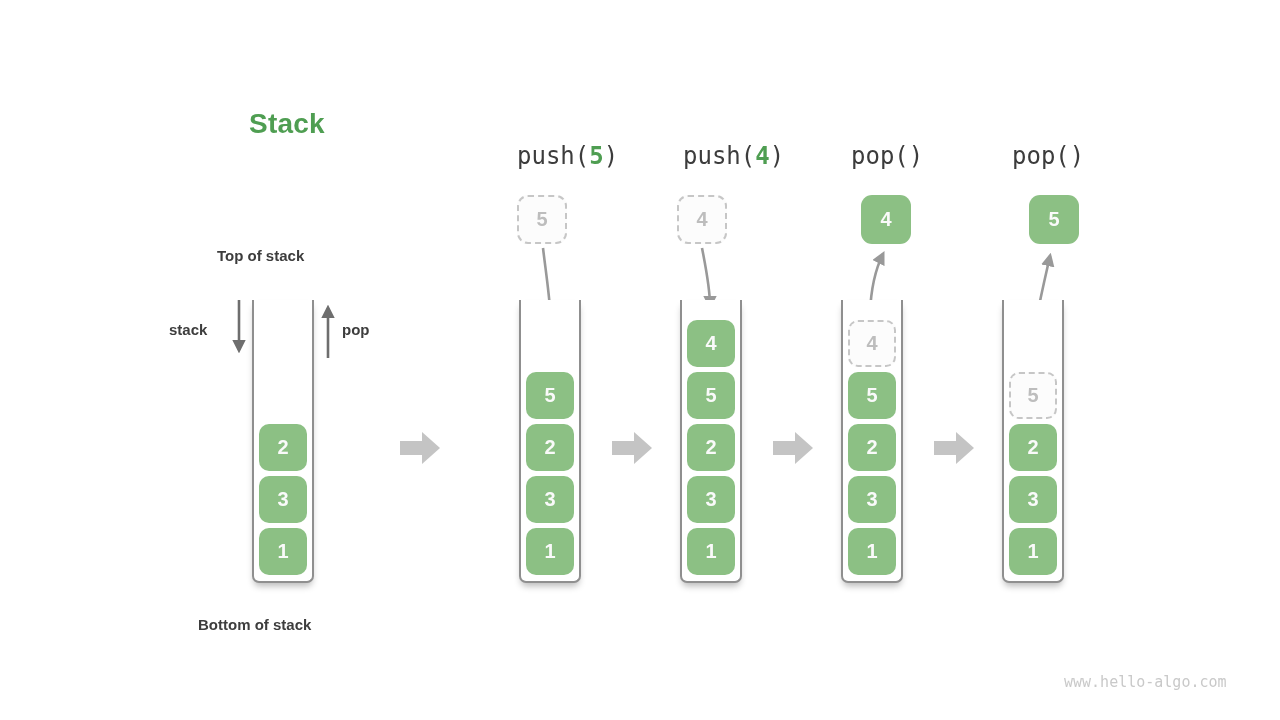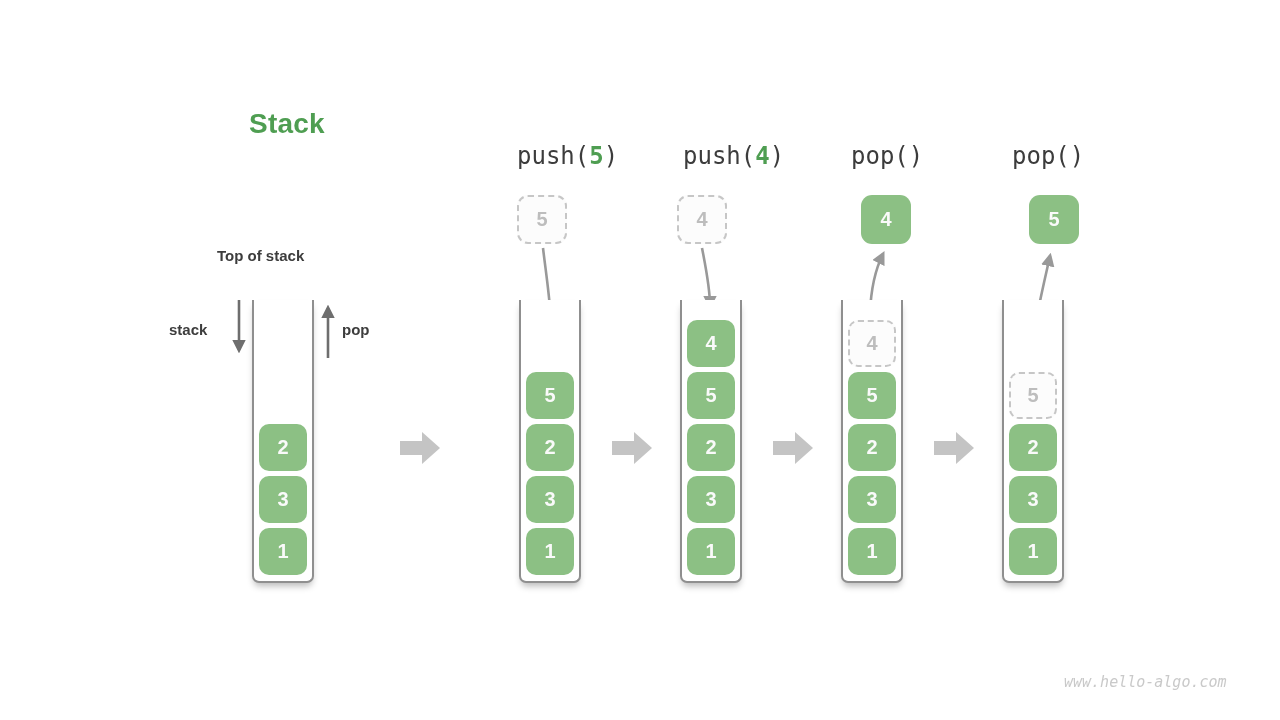--- a/index.html
+++ b/index.html
@@ -50,21 +50,20 @@
   }
   .float-box.solid{background:var(--box-green,#8CC084);color:#fafafa;}
   .float-box.ghost{
     background:#fcfcfc;color:var(--ghost-text,#bdbdbd);
     border:2px dashed var(--ghost-border,#c6c6c6);
   }
   .watermark{
     position:absolute;left:1064px;top:673px;
     font-family:"DejaVu Sans Mono", monospace;font-size:15px;
     color:var(--watermark-text,#c9c9c9);
-    font-style:italic;
   }
 </style>
 </head>
 <body>
 
 <div class="canvas" style="--box-green: #8CC084; --accent-green: #4f9e52; --dark-text: #3d3d3d; --ghost-border: #c6c6c6; --ghost-text: #bdbdbd; --wall: #8f8f8f; --watermark-text: #c9c9c9;">
 
   <svg class="overlay" viewBox="0 0 1280 720" xmlns="http://www.w3.org/2000/svg">
     <defs>
       <marker id="ah-gray" viewBox="0 0 10 10" refX="7.5" refY="5" markerWidth="5.2" markerHeight="5.2" orient="auto-start-reverse">
@@ -88,20 +87,21 @@
       <polygon points="612,441 634,441 634,432 652,448 634,464 634,455 612,455"></polygon>
       <polygon points="773,441 795,441 795,432 813,448 795,464 795,455 773,455"></polygon>
       <polygon points="934,441 956,441 956,432 974,448 956,464 956,455 934,455"></polygon>
     </g>
   </svg>
 
   <div class="title">Stack</div>
   <div class="lbl top-label">Top of stack</div>
   <div class="lbl push-label">stack</div>
   <div class="lbl pop-label">pop</div>
+  <div class="lbl bottom-label">Bottom of stack</div>
 
   <div id="ops">
       <div class="op-label" style="left: 517px;"><span>push(</span><span class="arg">5</span><span>)</span></div>
       <div class="float-box ghost" style="left: 517px;">5</div>
       <div class="op-label" style="left: 683px;"><span>push(</span><span class="arg">4</span><span>)</span></div>
       <div class="float-box ghost" style="left: 677px;">4</div>
       <div class="op-label" style="left: 851px;"><span>pop(</span><span class="arg"></span><span>)</span></div>
       <div class="float-box solid" style="left: 861px;">4</div>
       <div class="op-label" style="left: 1012px;"><span>pop(</span><span class="arg"></span><span>)</span></div>
       <div class="float-box solid" style="left: 1029px;">5</div>

